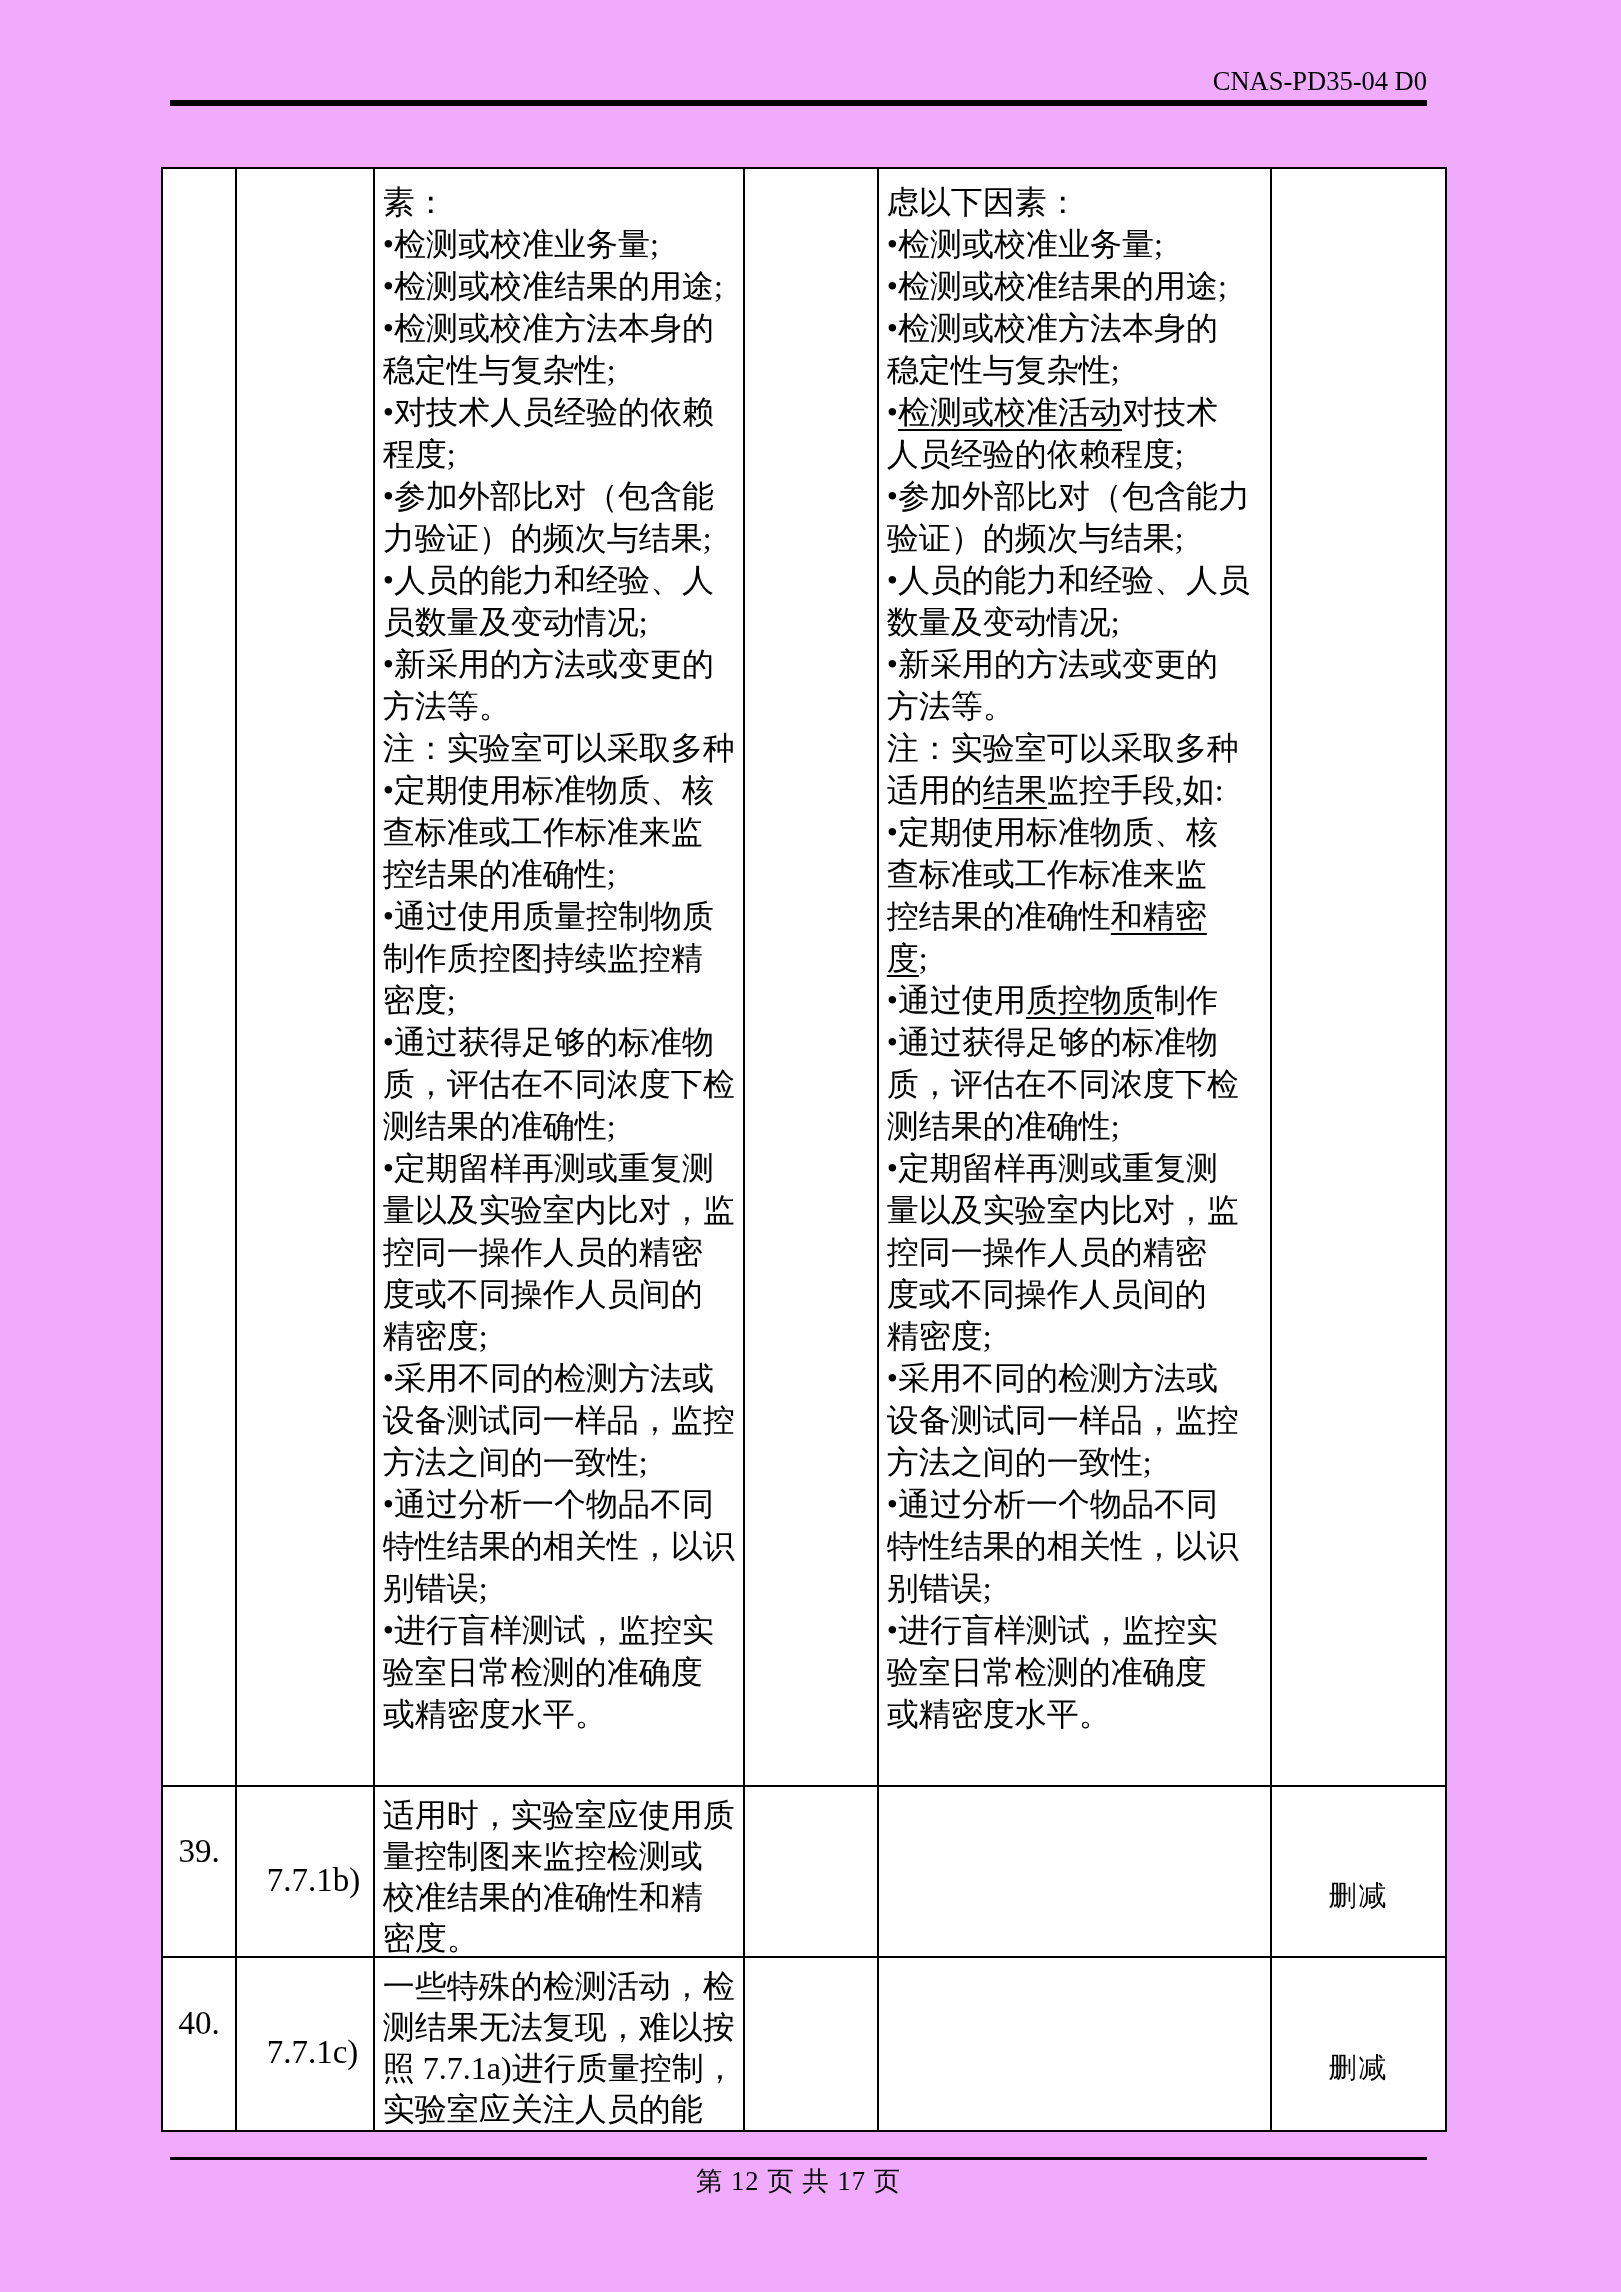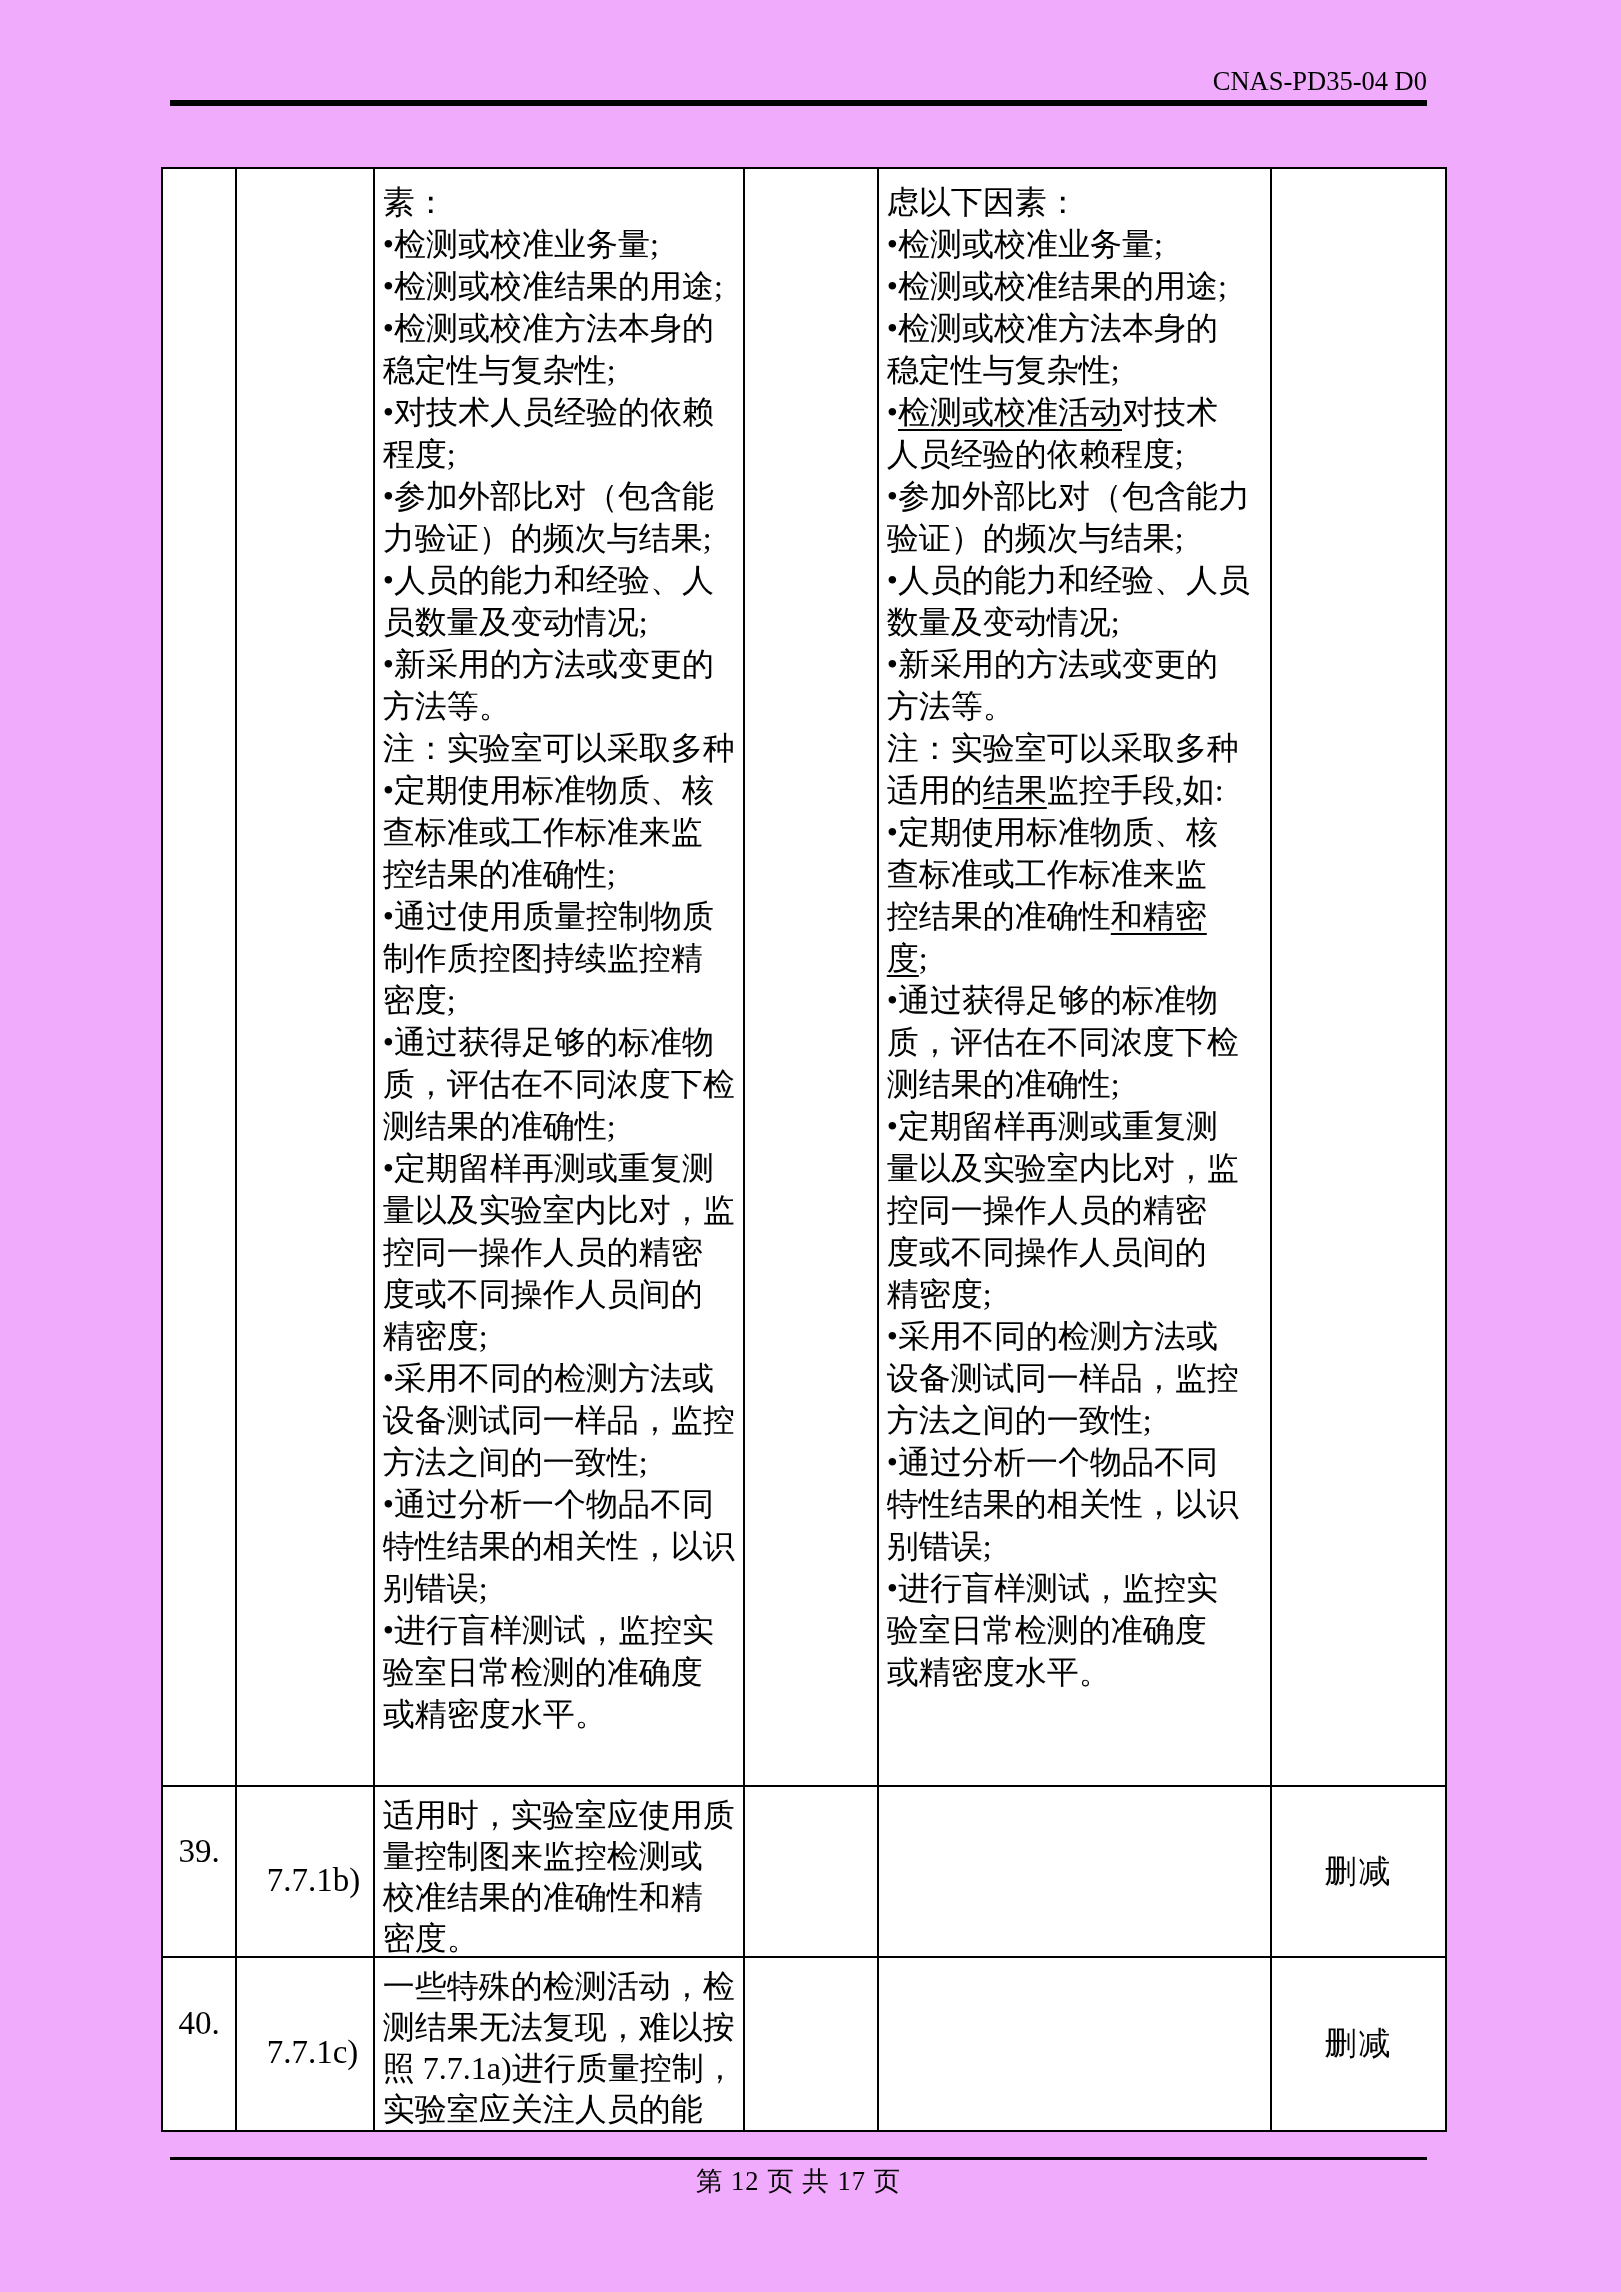--- a/index.html
+++ b/index.html
@@ -49,21 +49,21 @@
     padding-bottom:41px;font-size:33px;
   }
   .clause-inner{
     height:100%;box-sizing:border-box;
     display:flex;align-items:center;
     padding-left:13.7px;padding-top:17.6px;font-size:33px;margin-left:16px;
   }
   .remark-inner{
     height:100%;box-sizing:border-box;
     display:flex;align-items:center;justify-content:center;
-    font-size:32px;letter-spacing:2px;
+    font-size:28px;letter-spacing:2px;margin-top:24px;
   }
   .footer-rule{
     position:absolute;top:2157px;left:170px;width:1257px;height:2.9px;
     background:#000;
   }
   .page-info{
     position:absolute;top:2166px;left:170px;width:1257px;
     text-align:center;font-size:26.5px;line-height:31px;letter-spacing:1px;
   }
 </style>
@@ -139,20 +139,21 @@
           <div class="tline"><span>•人员的能力和经验、人员</span></div>
           <div class="tline"><span>数量及变动情况;</span></div>
           <div class="tline"><span>•新采用的方法或变更的</span></div>
           <div class="tline"><span>方法等。</span></div>
           <div class="tline"><span>注：实验室可以采取多种</span></div>
           <div class="tline"><span>适用的</span><span class="u">结果</span><span>监控手段,如:</span></div>
           <div class="tline"><span>•定期使用标准物质、核</span></div>
           <div class="tline"><span>查标准或工作标准来监</span></div>
           <div class="tline"><span>控结果的准确性</span><span class="u">和精密</span></div>
           <div class="tline"><span class="u">度</span><span>;</span></div>
+          <div class="tline"><span>•通过使用</span><span class="u">质控物质</span><span>制作</span></div>
           <div class="tline"><span>•通过获得足够的标准物</span></div>
           <div class="tline"><span>质，评估在不同浓度下检</span></div>
           <div class="tline"><span>测结果的准确性;</span></div>
           <div class="tline"><span>•定期留样再测或重复测</span></div>
           <div class="tline"><span>量以及实验室内比对，监</span></div>
           <div class="tline"><span>控同一操作人员的精密</span></div>
           <div class="tline"><span>度或不同操作人员间的</span></div>
           <div class="tline"><span>精密度;</span></div>
           <div class="tline"><span>•采用不同的检测方法或</span></div>
           <div class="tline"><span>设备测试同一样品，监控</span></div>

